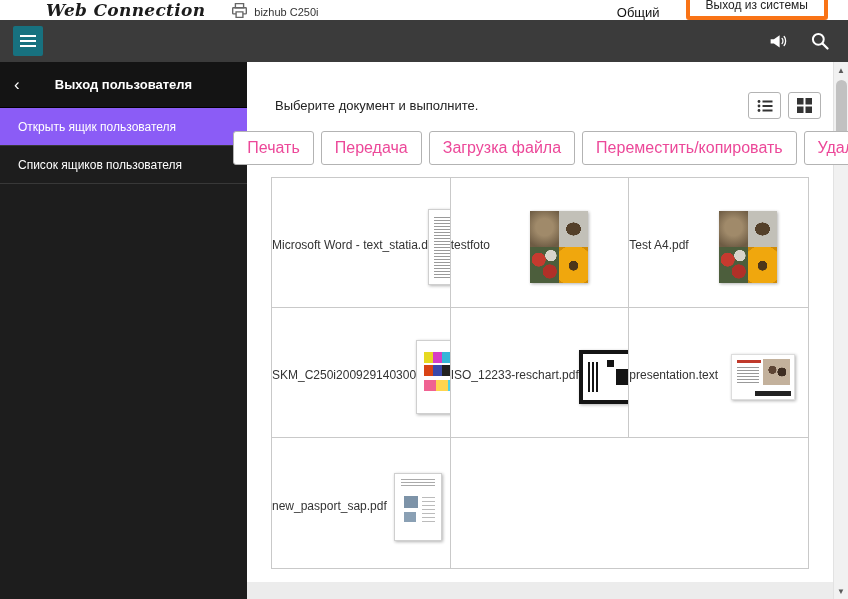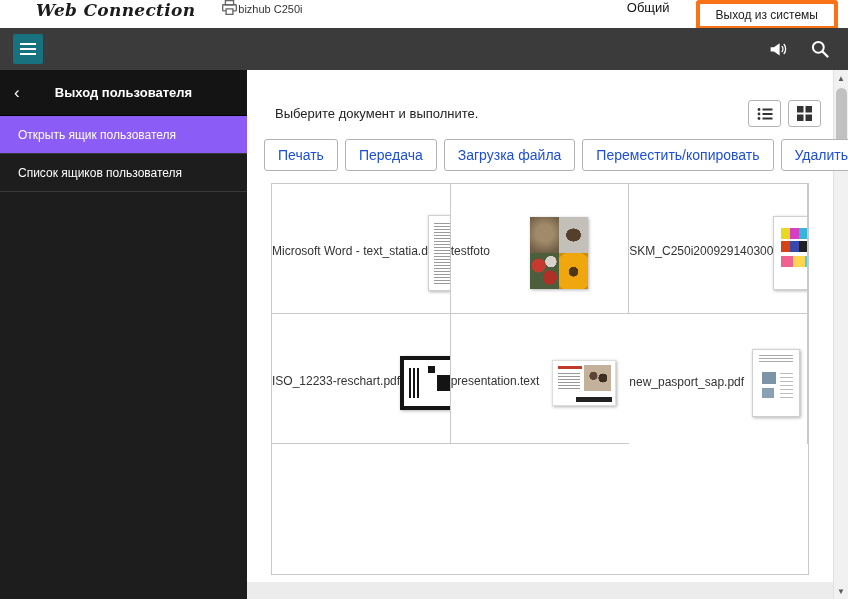--- a/index.html
+++ b/index.html
@@ -1,22 +1,22 @@
 <!DOCTYPE html>
 <html><head>
 <meta charset="utf-8">
 <style>
   * { margin:0; padding:0; box-sizing:border-box; }
   html,body { width:848px; height:599px; overflow:hidden; font-family:"Liberation Sans", sans-serif; background:#fff; }
   .app { width:848px; height:599px; position:relative; display:flex; flex-direction:column; }
 
   
-  .top-header { height:28px; background:#fff; display:flex; align-items:flex-start; padding:0 6px; flex:0 0 auto; }
+  .top-header { height:20px; background:#fff; display:flex; align-items:flex-end; padding:0 16px; flex:0 0 auto; }
   .logo { font-family:"DejaVu Serif", serif; font-style:italic; font-weight:600; font-size:17px; color:#1c1c1c; margin-left:30px; letter-spacing:.3px; }
-  .device { display:flex; align-items:center; gap:0; margin-left:26px; font-size:11px; color:#333; }
+  .device { display:flex; align-items:center; gap:6px; margin-left:26px; font-size:11px; color:#333; }
   .account { margin-left:auto; font-size:13px; color:#111; margin-right:26px; }
   .logout-btn { border:4px solid #f97316; border-radius:3px; background:#fff; padding:4px 16px; font-size:12px; color:#222; margin-right:4px; cursor:pointer; }
 
   
   .dark-toolbar { height:42px; background:#3b3b3b; display:flex; align-items:center; padding:0 13px; flex:0 0 auto; }
   .menu-btn { width:30px; height:30px; background:#17717f; border-radius:2px; display:flex; flex-direction:column; align-items:center; justify-content:center; gap:3px; cursor:pointer; }
   .menu-btn span { display:block; width:16px; height:2px; background:#fff; }
   .toolbar-icons { margin-left:auto; display:flex; align-items:center; gap:20px; margin-right:4px; }
   .tb-icon { width:22px; height:22px; display:flex; align-items:center; justify-content:center; cursor:pointer; }
 
@@ -33,21 +33,21 @@
   .sidebar-fill { flex:1; background:#1d1d1d; }
 
   
   .main { flex:1; background:#fff; position:relative; min-width:0; }
   .main-top { display:flex; align-items:center; padding:13px 12px 6px 28px;margin-top:17px; }
   .instruction { font-size:13px; color:#222; }
   .view-toggles { margin-left:auto; display:flex; gap:7px; }
   .toggle-btn { width:33px; height:27px; border:1px solid #b3b3b3; border-radius:3px; background:#fff; display:flex; align-items:center; justify-content:center; cursor:pointer; }
 
   .actions-row { display:flex; gap:7px; justify-content:center; padding:6px 0 10px 46px; }
-  .action-btn { border:1px solid #b3b3b3; border-radius:3px; background:#fff; padding:7px 13px; font-size:14px; color:#1d4ed8; white-space:nowrap; cursor:pointer; }
+  .action-btn { border:1px solid #b3b3b3; border-radius:3px; background:#fff; padding:7px 13px; font-size:16px; color:#ec4899; white-space:nowrap; cursor:pointer; }
 
   
   .doc-grid { margin:2px 0 0 24px; width:538px; display:grid; grid-template-columns:repeat(3,1fr); border:1px solid #c9c9c9; }
   .doc-cell { border-right:1px solid #c9c9c9; border-bottom:1px solid #c9c9c9; height:130px; background:#fff; display:flex; align-items:center; padding-top:8px; overflow:hidden; cursor:pointer; }
   .doc-cell.col3 { border-right:none; }
   .doc-cell.lastrow { border-bottom:none; }
   .doc-cell.empty { grid-column:span 2; border-right:none; cursor:default; }
   .doc-title { font-size:12px; color:#333; margin-bottom:3px; white-space:nowrap; }
   .thumb-wrap { flex:1; display:flex; align-items:center; justify-content:center; }
 
@@ -209,20 +209,31 @@
           <div class="thumb-wrap">
               <div class="thumb-collage shadowed">
             <div class="q-cat"></div>
                 <div class="q-butterfly"></div>
                 <div class="q-flowers"></div>
                 <div class="q-sunflower"></div>
           </div>
             </div>
         </div>
 
+        <div class="doc-cell col3">
+          <div class="doc-title">Test A4.pdf</div>
+          <div class="thumb-wrap">
+              <div class="thumb-collage shadowed">
+            <div class="q-cat"></div>
+                <div class="q-butterfly"></div>
+                <div class="q-flowers"></div>
+                <div class="q-sunflower"></div>
+          </div>
+            </div>
+        </div>
 
         <div class="doc-cell">
           <div class="doc-title">SKM_C250i200929140300</div>
           <div class="thumb-wrap">
               <div class="thumb-skm shadowed"></div>
             </div>
         </div>
 
         <div class="doc-cell">
           <div class="doc-title">ISO_12233-reschart.pdf</div>

